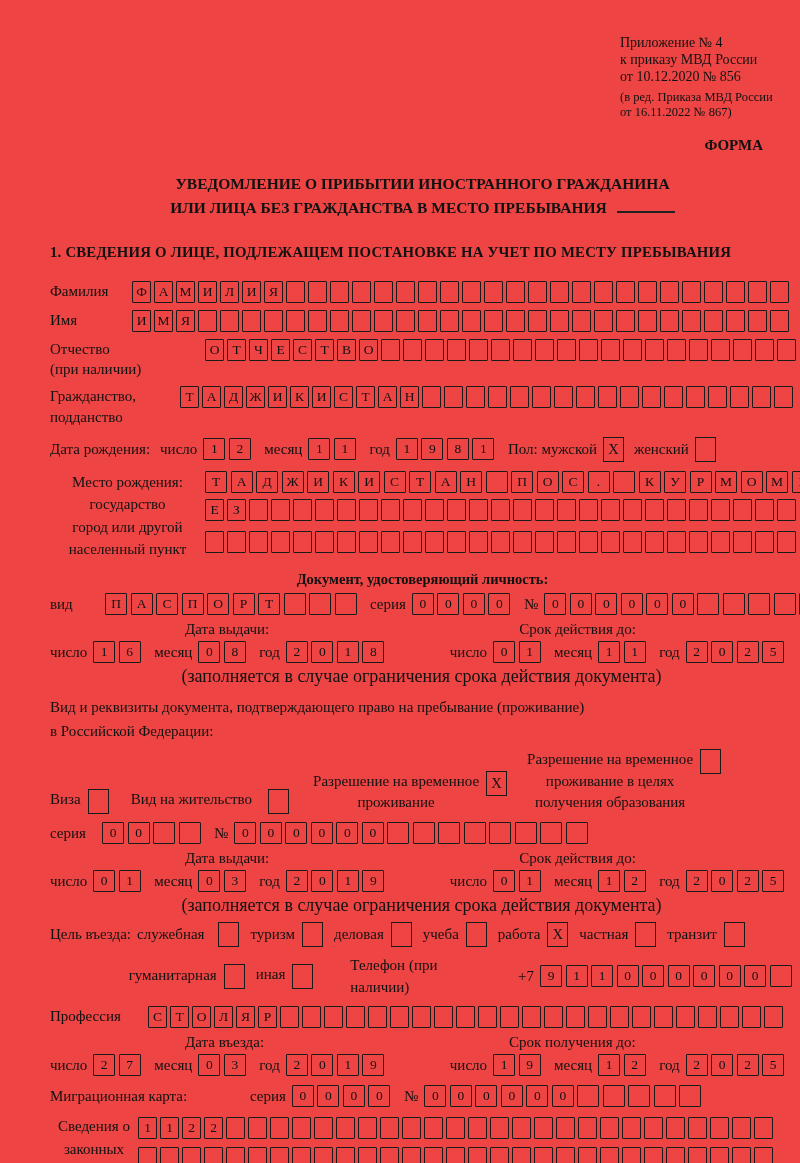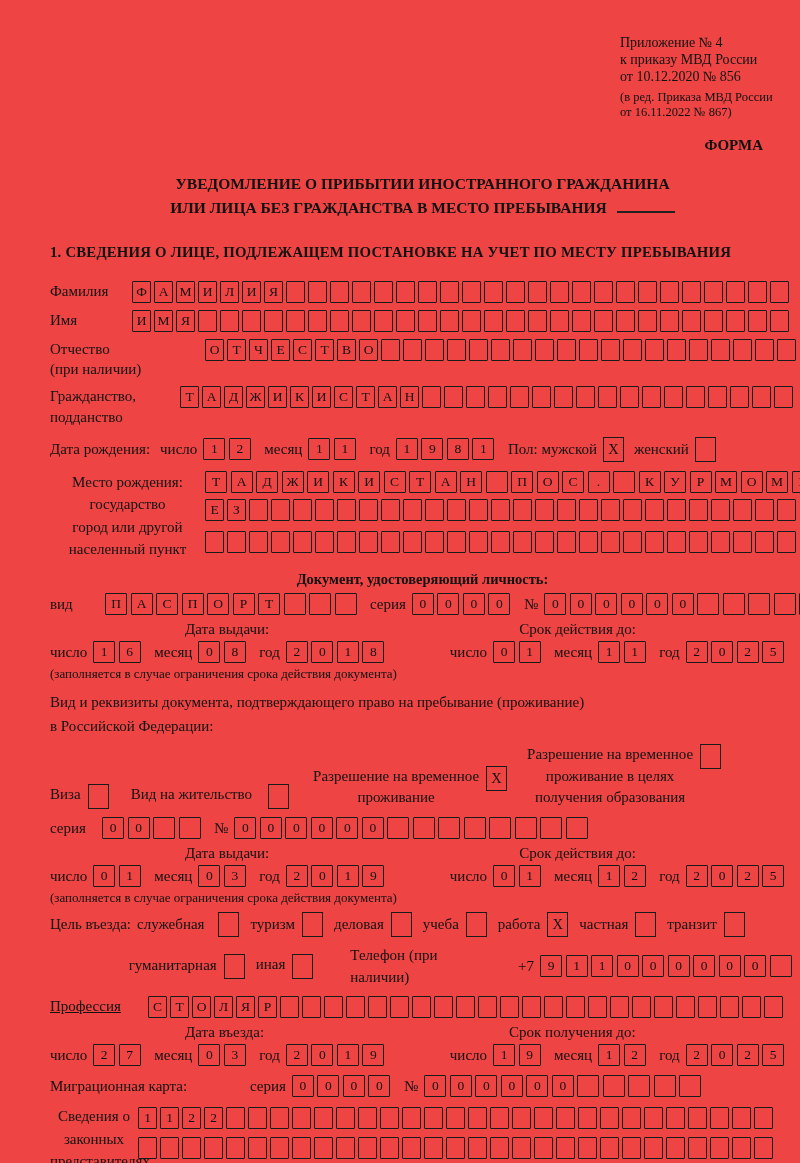--- a/index.html
+++ b/index.html
@@ -27,21 +27,21 @@
   .cell.wide{width:22px;margin-right:3.5px;}
   .cbx{
     flex:none;box-sizing:border-box;width:21px;height:25px;
     border:1.6px solid #1a1a1a;text-align:center;font-size:14.5px;line-height:22px;
   }
   .inline-lbl{font-size:15px;margin:0 6px 0 10px;line-height:22px;}
   .inline-lbl.first{margin-left:0;}
   .doc-heading{font-weight:bold;font-size:14.5px;text-align:center;margin-top:10px;}
   .dates-headers{display:flex;font-size:15px;margin-top:6px;}
   .dates-line{display:flex;align-items:flex-start;margin-top:3px;}
-  .note{font-size:13px;text-align:left;margin-top:3px;padding-right:2px;}
+  .note{font-size:18px;text-align:center;margin-top:3px;padding-right:2px;}
   .intro{font-size:15px;margin-top:8px;line-height:1.6;}
   .opts{display:flex;align-items:flex-end;}
   .opt{display:flex;align-items:flex-start;}
   .opt .opt-label{font-size:15px;line-height:1.45;margin-right:7px;}
   .opt .opt-label.center{text-align:center;}
   .label-col{display:flex;flex-direction:column;flex:none;}
   .cells-col{display:flex;flex-direction:column;}
   .cells-col .cells{margin-bottom:6px;}
 </style>
 </head>
@@ -569,21 +569,21 @@
         <span class="cell wide">0</span>
         <span class="cell wide">0</span>
         <span class="cell wide">0</span>
         <span class="cell wide">0</span>
         <span class="cell wide">0</span>
         <span class="cell wide"></span>
       </span>
   </div>
 
   <div class="frow" style="margin-top:8px;">
-    <span class="lbl" style="width:98px;text-decoration:underline;">Профессия</span>
+    <span class="lbl" style="width:98px;">Профессия</span>
     <span class="cells">
         <span class="cell">С</span>
         <span class="cell">Т</span>
         <span class="cell">О</span>
         <span class="cell">Л</span>
         <span class="cell">Я</span>
         <span class="cell">Р</span>
         <span class="cell"></span>
         <span class="cell"></span>
         <span class="cell"></span>

